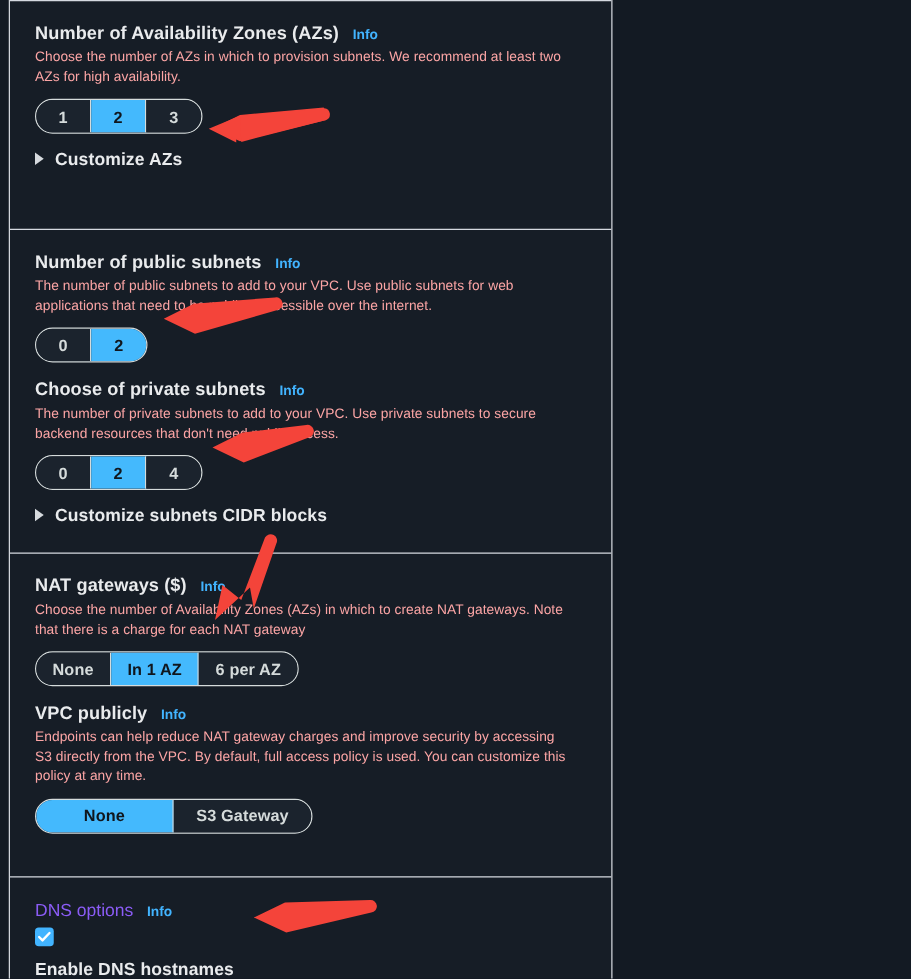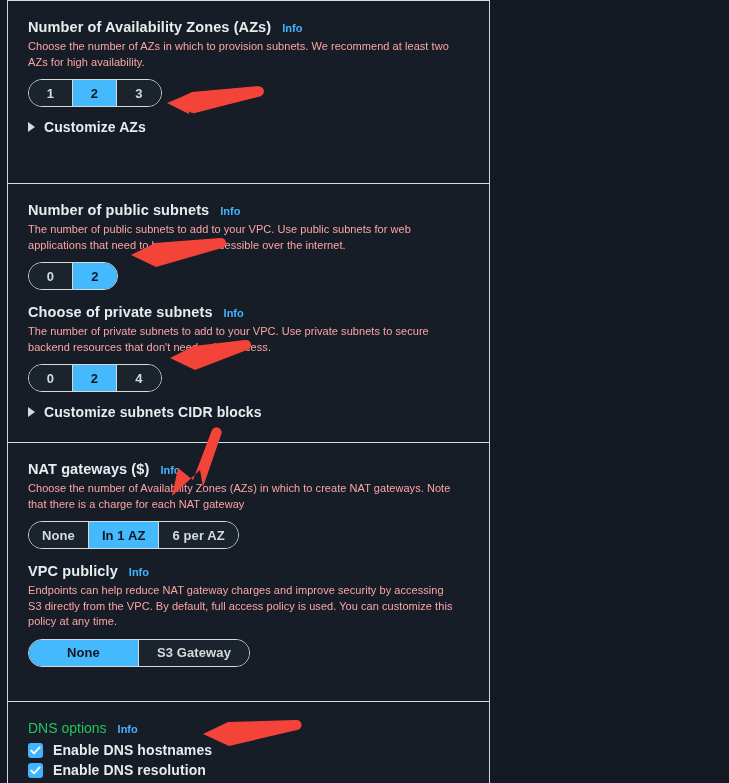--- a/index.html
+++ b/index.html
@@ -128,28 +128,29 @@
   
   .dns-title-row {
     display: flex;
     align-items: baseline;
     gap: 11px;
     margin-bottom: 6px;
   }
   .dns-title-row .title {
     font-size: 14px;
     font-weight: normal;
-    color: #22c55e;
+    color: #8b5cf6;
   }
   .check-row {
     display: flex;
-    align-items: center;
+    align-items: flex-start;
     gap: 10px;
     margin-bottom: 4px;
     cursor: pointer;
+    flex-direction: column;
   }
   .checkbox {
     width: 15px;
     height: 15px;
     border-radius: 3px;
     background: #42b4ff;
     position: relative;
     flex: none;
   }
   .checkbox svg {

